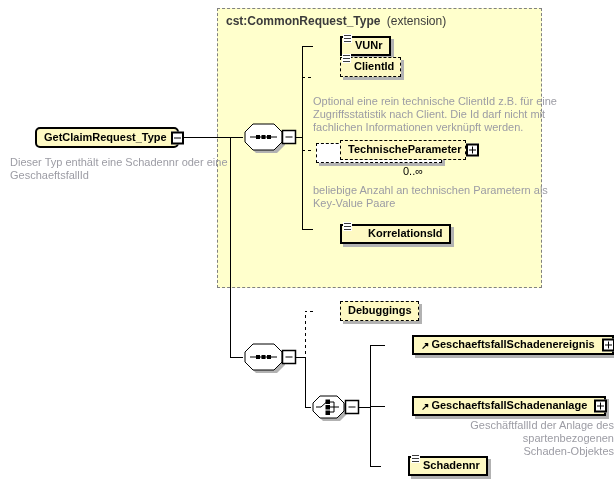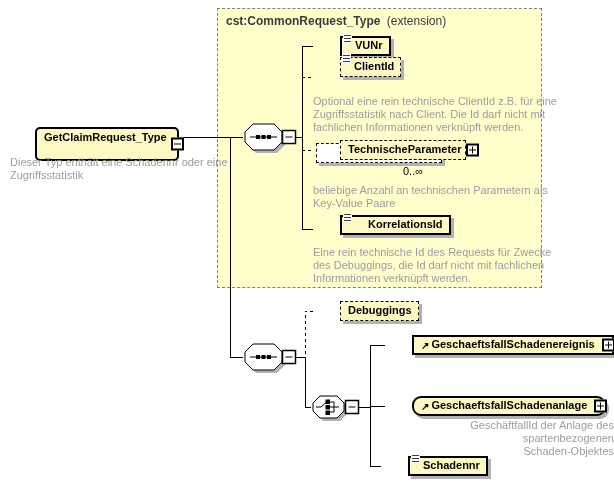--- a/index.html
+++ b/index.html
@@ -22,21 +22,21 @@
   .wires path { stroke:#000; stroke-width:1; fill:none; shape-rendering:crispEdges; }
   .wires path.dashed { stroke-dasharray:3 3; }
   
   .el {
     position:absolute; z-index:4; background:#fef9c3; border:2px solid #000;
     box-sizing:border-box; height:20px; line-height:15px;
     font-size:11px; font-weight:bold; color:#000; white-space:nowrap;
     padding:0 6px 0 13px; box-shadow:3px 3px 0 #b2b2b2; cursor:default;margin-left:27px;
   }
   .el.rootbox {
-    border-radius:5px; height:34px; line-height:16px; padding:0 10px 8px 7px; box-shadow:none;
+    border-radius:5px; height:21px; line-height:16px; padding:0 10px 8px 7px; box-shadow:none;
   }
   .el.dashedbox { border:1px dashed #000; line-height:17px; }
   .el.noicon { padding-left:7px; }
   .el.hasplus { padding-right:17px; }
   .el.noshadow { box-shadow:none; }
   
   .stack {
     position:absolute; z-index:3; background:#fff; border:1px dashed #000;
     box-sizing:border-box; box-shadow:3px 3px 0 #b2b2b2;
   }
@@ -96,21 +96,21 @@
     <path d="M370 345 H385"></path>
     <path d="M370 406 H385"></path>
     <path d="M370 466 H381"></path>
   </svg>
 
   <div class="el rootbox noicon" style="left:8px; top:127px;">
     <span>GetClaimRequest_Type</span>
     <span class="toggle on-border"></span>
   </div>
   <div class="desc" style="left:10px; top:156px;">Dieser Typ enthält eine Schadennr oder eine
-Zugriffsstatistik</div>
+GeschaeftsfallId</div>
 
   <svg class="conn" style="left:243px; top:123px;" width="56" height="34">
     <path d="M10,1 H31 L39,9 V19 L31,27 H10 L2,19 V9 Z" transform="translate(3,3)" fill="#b2b2b2"></path>
     <path d="M10,1 H31 L39,9 V19 L31,27 H10 L2,19 V9 Z" fill="#fff" stroke="#000"></path>
     <line x1="7" y1="14" x2="34" y2="14" stroke="#000"></line>
     <rect x="13" y="12" width="4" height="4" fill="#000"></rect>
     <rect x="18.5" y="12" width="4" height="4" fill="#000"></rect>
     <rect x="24" y="12" width="4" height="4" fill="#000"></rect>
     <g>
       <rect x="39.5" y="7.5" width="13" height="13" fill="#fff" stroke="#000" stroke-width="1.5"></rect>
@@ -133,27 +133,24 @@
 
   <div class="stack" style="left:316px; top:143px; width:126px; height:20px;"></div>
   <div class="el dashedbox noicon hasplus noshadow" style="left:313px; top:140px; width:126px;">
     <span>TechnischeParameter</span>
     <span class="toggle plus outside-right"></span>
   </div>
   <div class="mult" style="left:403px; top:165px;">0..∞</div>
   <div class="desc" style="left:313px; top:184px;">beliebige Anzahl an technischen Parametern als
 Key-Value Paare</div>
 
-  <div class="el" style="left:313px; top:215px;padding-left:26px;">
+  <div class="el" style="left:313px; top:224px;padding-left:26px;">
     <span class="el-icon"></span>
     <span>KorrelationsId</span>
   </div>
-  <div class="desc" style="left:313px; top:246px;">Eine rein technische Id des Requests für Zwecke
-des Debuggings, die Id darf nicht mit fachlichen
-Informationen verknüpft werden.</div>
 
   <div class="el dashedbox noicon" style="left:313px; top:301px;">
     <span>Debuggings</span>
   </div>
 
   <svg class="conn" style="left:243px; top:343px;" width="56" height="34">
     <path d="M10,1 H31 L39,9 V19 L31,27 H10 L2,19 V9 Z" transform="translate(3,3)" fill="#b2b2b2"></path>
     <path d="M10,1 H31 L39,9 V19 L31,27 H10 L2,19 V9 Z" fill="#fff" stroke="#000"></path>
     <line x1="7" y1="14" x2="34" y2="14" stroke="#000"></line>
     <rect x="13" y="12" width="4" height="4" fill="#000"></rect>
@@ -184,21 +181,21 @@
       <rect x="34.5" y="5.5" width="13" height="13" fill="#fff" stroke="#000" stroke-width="1.5"></rect>
       <line x1="37.5" y1="12" x2="44.5" y2="12" stroke="#000"></line>
     </g>
   </svg>
 
   <div class="el noicon hasplus" style="left:385px; top:335px;">
     <span class="ref-arrow">↗</span><span>GeschaeftsfallSchadenereignis</span>
     <span class="toggle plus inside-right"></span>
   </div>
 
-  <div class="el noicon hasplus" style="left:385px; top:396px;border-radius:9px;">
+  <div class="el noicon hasplus" style="left:385px; top:396px;">
     <span class="ref-arrow">↗</span><span>GeschaeftsfallSchadenanlage</span>
     <span class="toggle plus inside-right"></span>
   </div>
   <div class="desc" style="left:385px; top:419px;text-align:right;">GeschäftfallId der Anlage des spartenbezogenen
 Schaden-Objektes</div>
 
   <div class="el" style="left:381px; top:456px;">
     <span class="el-icon"></span>
     <span>Schadennr</span>
   </div>

